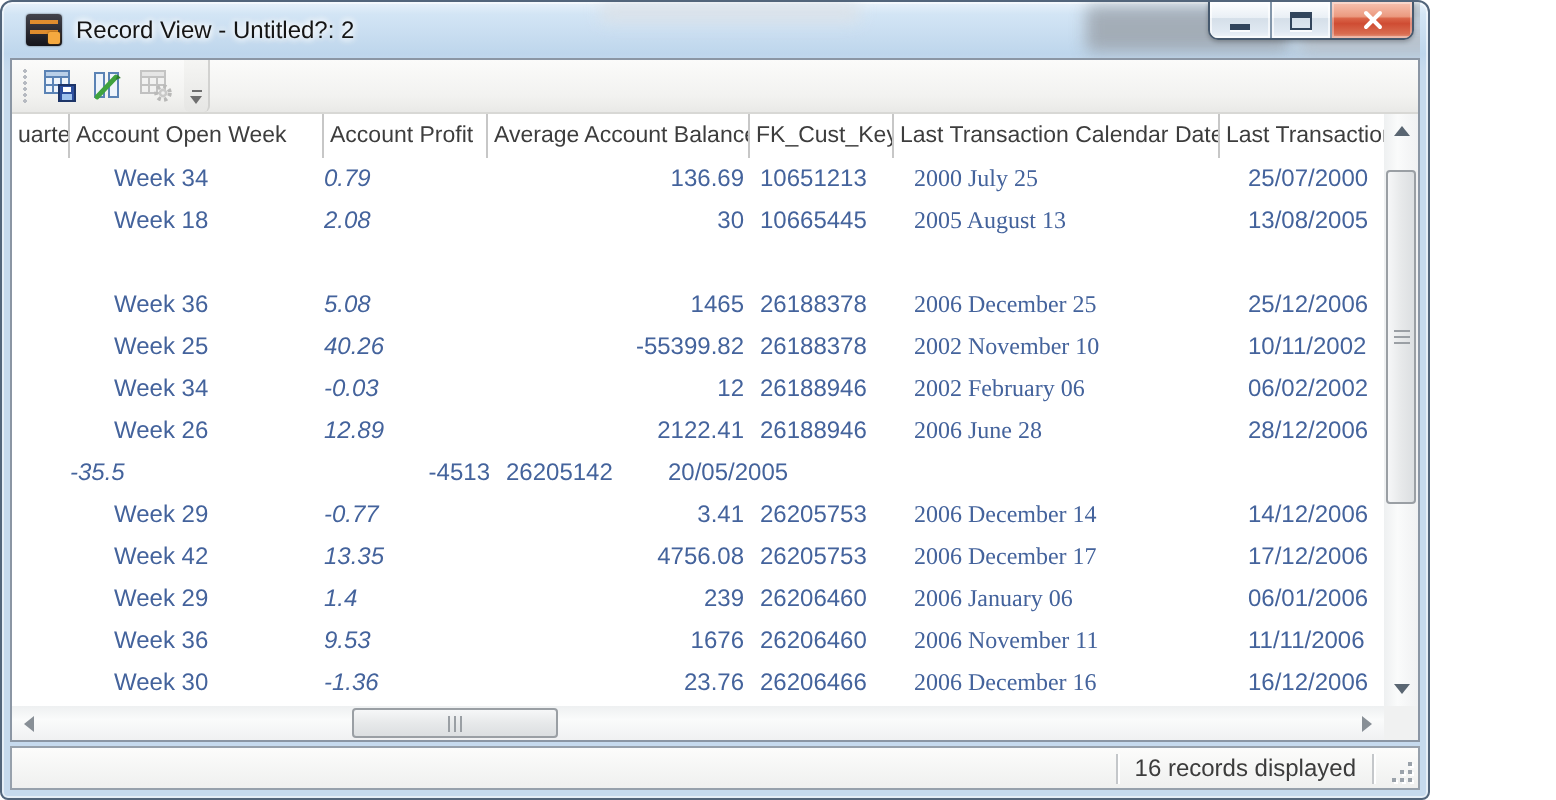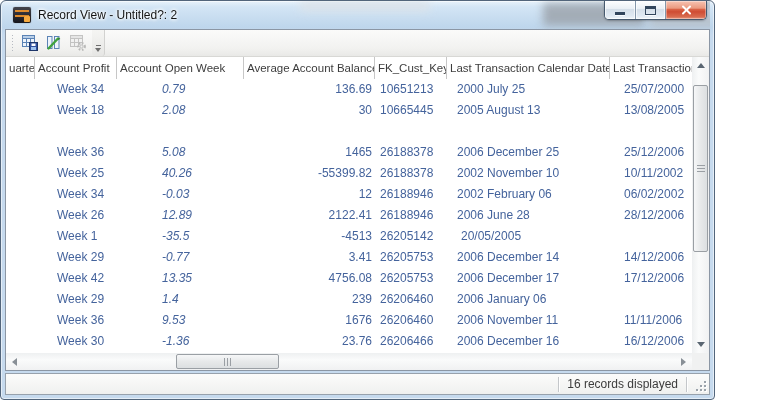--- a/index.html
+++ b/index.html
@@ -87,21 +87,21 @@
   .col1{ width:127px; }
   .col2{ width:82px; }
   .col3{ width:131px; }
   .col4{ width:72px; }
   .col5{ width:163px; }
   .col6{ width:150px; flex:1 0 auto; }
   .gcell.col1{ padding-left:22px; }
   .gcell.col2{ text-align:left; padding-right:11px;font-style:italic; }
   .gcell.col3{ text-align:right; padding-right:3px; }
   .gcell.col4{ padding-left:5px; }
-  .gcell.col5{ padding-left:10px; }
+  .gcell.col5{ padding-left:10px;font-family:Liberation Serif, serif; }
   .gcell.col6{ padding-left:14px; }
 
   
   .vcol{ flex:0 0 17px; display:flex; flex-direction:column; }
   .vscroll{ flex:1 1 auto; position:relative; background:linear-gradient(90deg,#eef0f1,#fafbfb 40%,#f0f1f2); }
   .hscroll{ flex:0 0 17px; position:relative; background:linear-gradient(180deg,#eef0f1,#fafbfb 40%,#f0f1f2); }
   .corner{ flex:0 0 17px; background:#f0f1f1; }
   .sb-arrow{ position:absolute; width:17px; height:17px; display:flex; align-items:center; justify-content:center; }
   .arr-up{ top:0; left:0; }   .arr-down{ bottom:0; left:0; }
   .arr-left{ left:0; top:0; } .arr-right{ right:0; top:0; }
@@ -199,22 +199,22 @@
       <div class="tb-overflow">
         <span class="ovf-bar"></span>
         <span class="ovf-tri"></span>
       </div>
     </div>
 
     <div class="gridwrap">
       <div class="gridmain">
         <div class="ghead">
             <div class="hcell col0">uarter</div>
+            <div class="hcell col1">Account Open Week</div>
             <div class="hcell col2">Account Profit</div>
-            <div class="hcell col1">Account Open Week</div>
             <div class="hcell col3">Average Account Balance</div>
             <div class="hcell col4">FK_Cust_Key</div>
             <div class="hcell col5">Last Transaction Calendar Date</div>
             <div class="hcell col6">Last Transaction Date (Dat</div>
           </div>
         <div class="gbody">
             <div class="grow">
               <div class="gcell col0"></div>
               <div class="gcell col1">Week 34</div>
               <div class="gcell col2">0.79</div>
@@ -272,21 +272,20 @@
               <div class="gcell col0"></div>
               <div class="gcell col1">Week 26</div>
               <div class="gcell col2">12.89</div>
               <div class="gcell col3">2122.41</div>
               <div class="gcell col4">26188946</div>
               <div class="gcell col5">2006 June 28</div>
               <div class="gcell col6">28/12/2006</div>
             </div>
             <div class="grow">
               <div class="gcell col0"></div>
-              <div class="gcell col1">Week 1</div>
               <div class="gcell col2">-35.5</div>
               <div class="gcell col3">-4513</div>
               <div class="gcell col4">26205142</div>
               <div class="gcell col6">20/05/2005</div>
             </div>
             <div class="grow">
               <div class="gcell col0"></div>
               <div class="gcell col1">Week 29</div>
               <div class="gcell col2">-0.77</div>
               <div class="gcell col3">3.41</div>
@@ -303,20 +302,21 @@
               <div class="gcell col5">2006 December 17</div>
               <div class="gcell col6">17/12/2006</div>
             </div>
             <div class="grow">
               <div class="gcell col0"></div>
               <div class="gcell col1">Week 29</div>
               <div class="gcell col2">1.4</div>
               <div class="gcell col3">239</div>
               <div class="gcell col4">26206460</div>
               <div class="gcell col5">2006 January 06</div>
+              <div class="gcell col6">06/01/2006</div>
             </div>
             <div class="grow">
               <div class="gcell col0"></div>
               <div class="gcell col1">Week 36</div>
               <div class="gcell col2">9.53</div>
               <div class="gcell col3">1676</div>
               <div class="gcell col4">26206460</div>
               <div class="gcell col5">2006 November 11</div>
               <div class="gcell col6">11/11/2006</div>
             </div>

